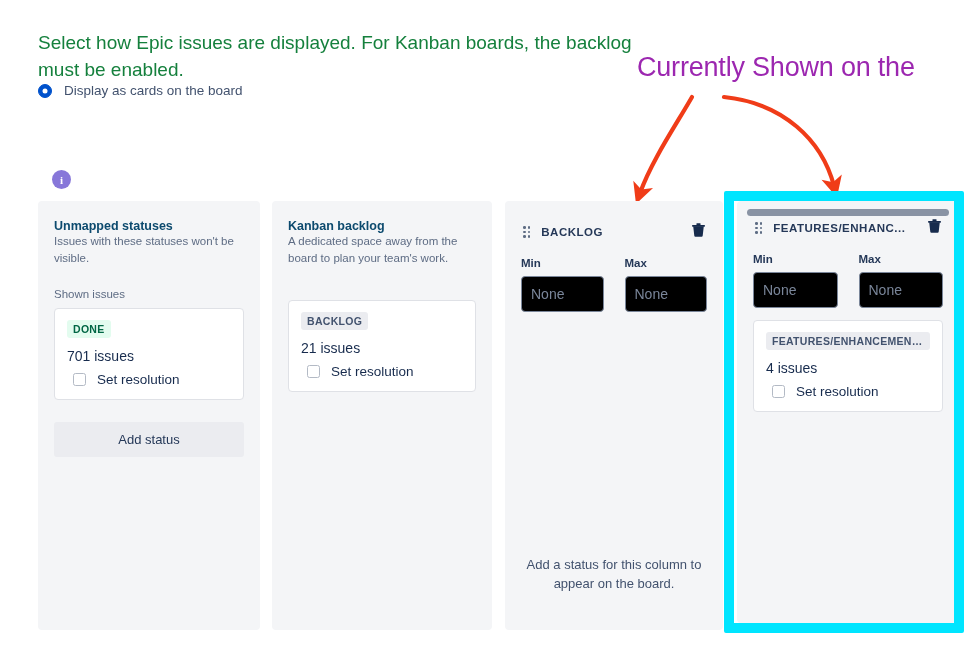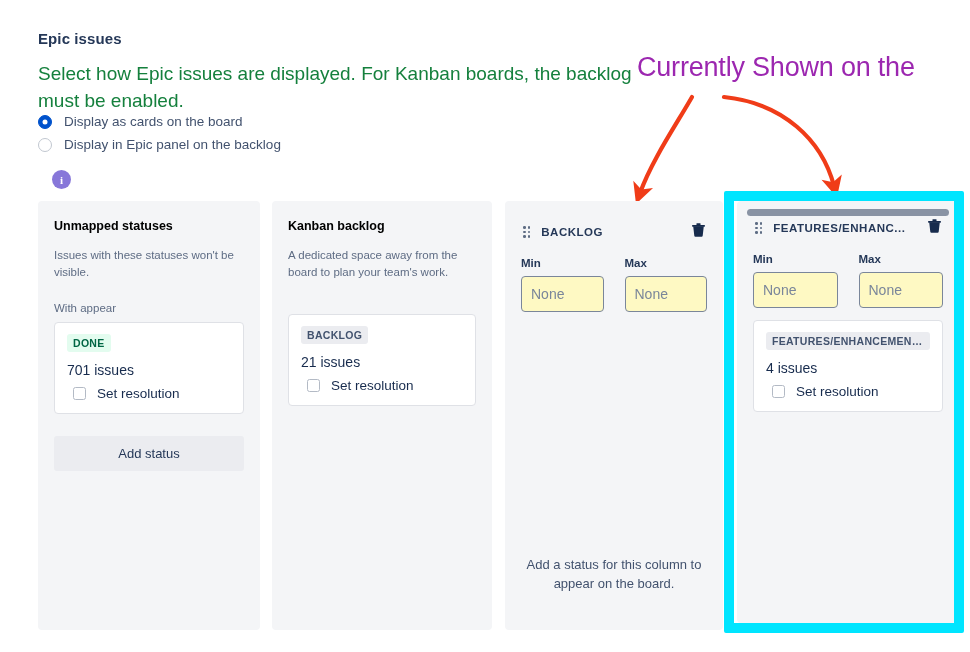--- a/index.html
+++ b/index.html
@@ -65,21 +65,21 @@
     position: absolute; top: 0;
     background: #f4f5f7; border-radius: 4px;
   }
   .col-1 { left: 0px;   width: 222px; height: 429px; }
   .col-2 { left: 234px; width: 220px; height: 429px; }
   .col-3 { left: 467px; width: 218px; height: 429px; }
   .col-4 { left: 699px; width: 222px; height: 422px; }
 
   .col-inner { padding: 18px 16px; }
 
-  .col-head { font-size: 12.5px; font-weight: bold; color: #000000; margin-bottom: 14px; }
+  .col-head { font-size: 12.5px; font-weight: bold; color: #0c4a6e; margin-bottom: 0; }
   .col-sub { font-size: 11.5px; color: #5e6c84; line-height: 1.45; }
   .with-issues { font-size: 11.5px; color: #5e6c84; margin-top: 22px; margin-bottom: 8px; }
 
   .status-card {
     background: #fff; border: 1px solid #dfe1e6; border-radius: 4px;
     padding: 11px 12px 12px 12px;
   }
   .badge {
     display: inline-block; font-size: 10.5px; font-weight: bold;
     letter-spacing: 0.3px; padding: 3px 6px; border-radius: 3px;
@@ -120,21 +120,21 @@
     color: #253858; flex: 1 1 auto; overflow: hidden;
     text-overflow: ellipsis; white-space: nowrap;
   }
   .trash { flex: 0 0 auto; margin-left: 6px; cursor: pointer; }
 
   .minmax { display: flex; gap: 21px; }
   .field { flex: 1 1 0; min-width: 0; }
   .field-label { font-size: 11.5px; font-weight: bold; color: #253858; margin-bottom: 7px; }
   .field-input {
     width: 100%; height: 36px; border: 1.4px solid #7a869a;
-    border-radius: 4px; background: #fef9c3; padding: 0 9px;
+    border-radius: 4px; background: #000000; padding: 0 9px;
     font-size: 14px; color: #7a869a;
     font-family: "Liberation Sans", sans-serif;
   }
   .field-input::placeholder { color: #7a869a; opacity: 1; }
 
   .empty-msg {
     position: absolute; left: 14px; right: 14px; bottom: 36px;
     text-align: center; font-size: 13px; color: #42526e; line-height: 1.45;
   }
 
@@ -148,30 +148,25 @@
     position: absolute; left: 724px; top: 191px;
     width: 240px; height: 442px;
     border: 10px solid #00e5ff; border-radius: 2px;
     pointer-events: none;
   }
 </style>
 </head>
 <body>
 
 <div class="settings">
-  <h2 class="section-title">Epic issues</h2>
   <p class="section-desc">Select how Epic issues are displayed. For Kanban boards, the backlog must be enabled.</p>
 
   <div class="radio-row">
     <span class="radio checked"></span>
     <span class="radio-label">Display as cards on the board</span>
-  </div>
-  <div class="radio-row">
-    <span class="radio"></span>
-    <span class="radio-label">Display in Epic panel on the backlog</span>
   </div>
 </div>
 
 <div class="map-title-row">
   <span class="info-icon">i</span>
 </div>
 
 <div class="annotation">Currently Shown on the</div>
 
 <svg class="arrows" viewBox="0 0 970 652">
@@ -183,21 +178,21 @@
   <path d="M692,97 C676,125 652,160 640,193" stroke="#f03c18" stroke-width="4.2" fill="none" stroke-linecap="round" marker-end="url(#ah)"></path>
   <path d="M724,97 C783,103 822,140 834,186" stroke="#f03c18" stroke-width="4.2" fill="none" stroke-linecap="round" marker-end="url(#ah)"></path>
 </svg>
 
 <div class="columns">
 
   <div class="col col-1">
     <div class="col-inner">
       <div class="col-head">Unmapped statuses</div>
       <div class="col-sub">Issues with these statuses won't be visible.</div>
-      <div class="with-issues">With appear</div>
+      <div class="with-issues">Shown issues</div>
 
       <div class="status-card">
         <span class="badge badge-done">DONE</span>
         <div class="issues-count">701 issues</div>
         <div class="resolution-row">
           <span class="checkbox"></span>
           <span class="resolution-label">Set resolution</span>
         </div>
       </div>
 

